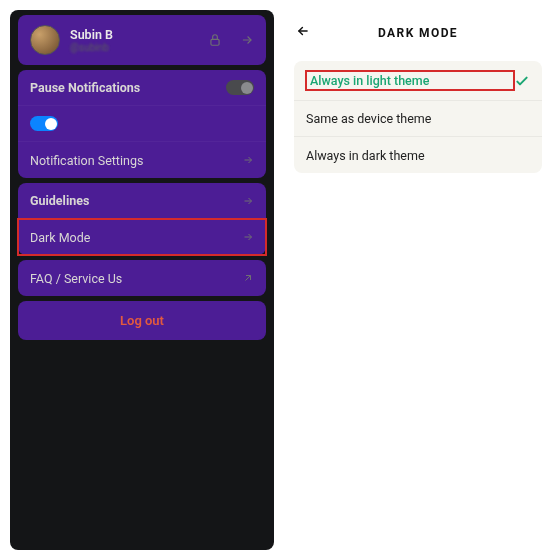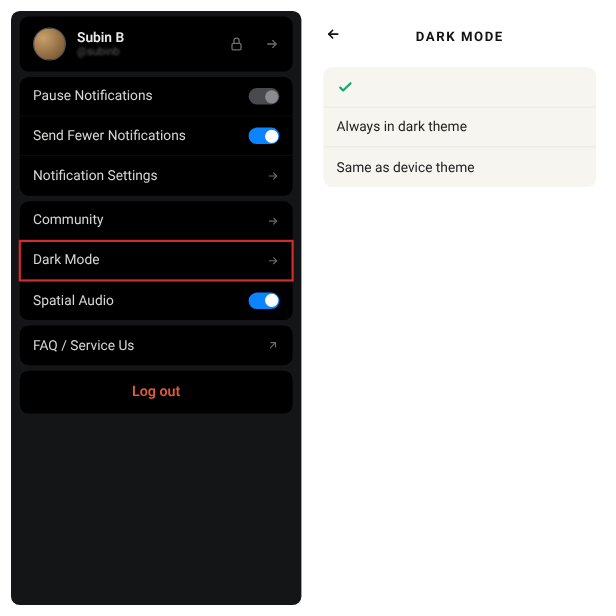--- a/index.html
+++ b/index.html
@@ -37,33 +37,33 @@
   .header .title {
     font-weight: 700;
     font-size: 12px;
     letter-spacing: 1.4px;
   }
 
   .card {
     border-radius: 8px;
     margin: 5px 8px;
   }
-  .dark .card { background: #000000; }
+  .dark .card { background: #4c1d95; }
   .light .card { background: #f6f5f0; }
 
   .row {
     display: flex;
     align-items: center;
     justify-content: space-between;
     padding: 10px 12px;
     min-height: 36px;
     font-size: 12.5px;
     position: relative;
   }
-  .dark .row:not(:last-child) { border-bottom: 1px solid rgba(255,255,255,0.04); }
+  .dark .row:not(:last-child) { border-bottom: 1px solid rgba(255,255,255,0.04); font-weight: bold; }
   .light .row:not(:last-child) { border-bottom: 1px solid rgba(0,0,0,0.05); }
 
   .row .label { flex: 1; color:#d8d6d4;}
   .light .row .label { color:#222; }
 
   .profile-row { padding: 10px 12px; display:flex; align-items:center; gap:10px;}
   .avatar {
     width: 30px; height: 30px; border-radius: 50%;
     background: radial-gradient(circle at 30% 30%, #c9a06a, #6b4a2a);
     border: 1px solid #555;
@@ -126,59 +126,52 @@
   </div>
 
   <div class="card">
     <div class="row">
       <span class="label">Pause Notifications</span>
       <span class="toggle off">
           <span class="knob"></span>
         </span>
     </div>
     <div class="row">
-      <span class="label">Send Fewer Notifications</span>
       <span class="toggle on">
           <span class="knob"></span>
         </span>
     </div>
     <div class="row">
       <span class="label">Notification Settings</span>
       <span>
           <svg width="12" height="12" viewBox="0 0 24 24" fill="none" stroke="#6e6f72" stroke-width="2">
             <path d="M5 12h14"></path>
             <path d="M13 6l6 6-6 6"></path>
           </svg>
         </span>
     </div>
   </div>
 
   <div class="card">
     <div class="row">
-      <span class="label">Community</span>
+      <span class="label">Guidelines</span>
       <span>
           <svg width="12" height="12" viewBox="0 0 24 24" fill="none" stroke="#6e6f72" stroke-width="2">
             <path d="M5 12h14"></path>
             <path d="M13 6l6 6-6 6"></path>
           </svg>
         </span>
     </div>
     <div class="row highlight-red">
       <span class="label">Dark Mode</span>
       <span>
           <svg width="12" height="12" viewBox="0 0 24 24" fill="none" stroke="#6e6f72" stroke-width="2">
             <path d="M5 12h14"></path>
             <path d="M13 6l6 6-6 6"></path>
           </svg>
-        </span>
-    </div>
-    <div class="row">
-      <span class="label">Spatial Audio</span>
-      <span class="toggle on">
-          <span class="knob"></span>
         </span>
     </div>
   </div>
 
   <div class="card">
     <div class="row">
       <span class="label">FAQ / Service Us</span>
       <span>
           <svg width="12" height="12" viewBox="0 0 24 24" fill="none" stroke="#6e6f72" stroke-width="2">
             <path d="M7 17L17 7"></path>
@@ -199,26 +192,27 @@
       <svg class="back-arrow" viewBox="0 0 24 24" fill="none" stroke="#111" stroke-width="2.5" stroke-linecap="round" stroke-linejoin="round">
           <path d="M19 12H5"></path>
           <path d="M11 18l-6-6 6-6"></path>
         </svg>
     </span>
     <span class="title">DARK MODE</span>
   </div>
 
   <div class="card">
     <div class="row selected-green">
+      <span class="label highlight-red" style="padding:2px 4px;">Always in light theme</span>
       <span>
         <svg width="16" height="16" viewBox="0 0 24 24" fill="none" stroke="#1ba673" stroke-width="3" stroke-linecap="round" stroke-linejoin="round">
             <path d="M5 13l4 4L19 7"></path>
           </svg>
       </span>
     </div>
     <div class="row">
+      <span class="label">Same as device theme</span>
+    </div>
+    <div class="row">
       <span class="label">Always in dark theme</span>
     </div>
-    <div class="row">
-      <span class="label">Same as device theme</span>
-    </div>
   </div>
 </div>
 
 </body></html>

